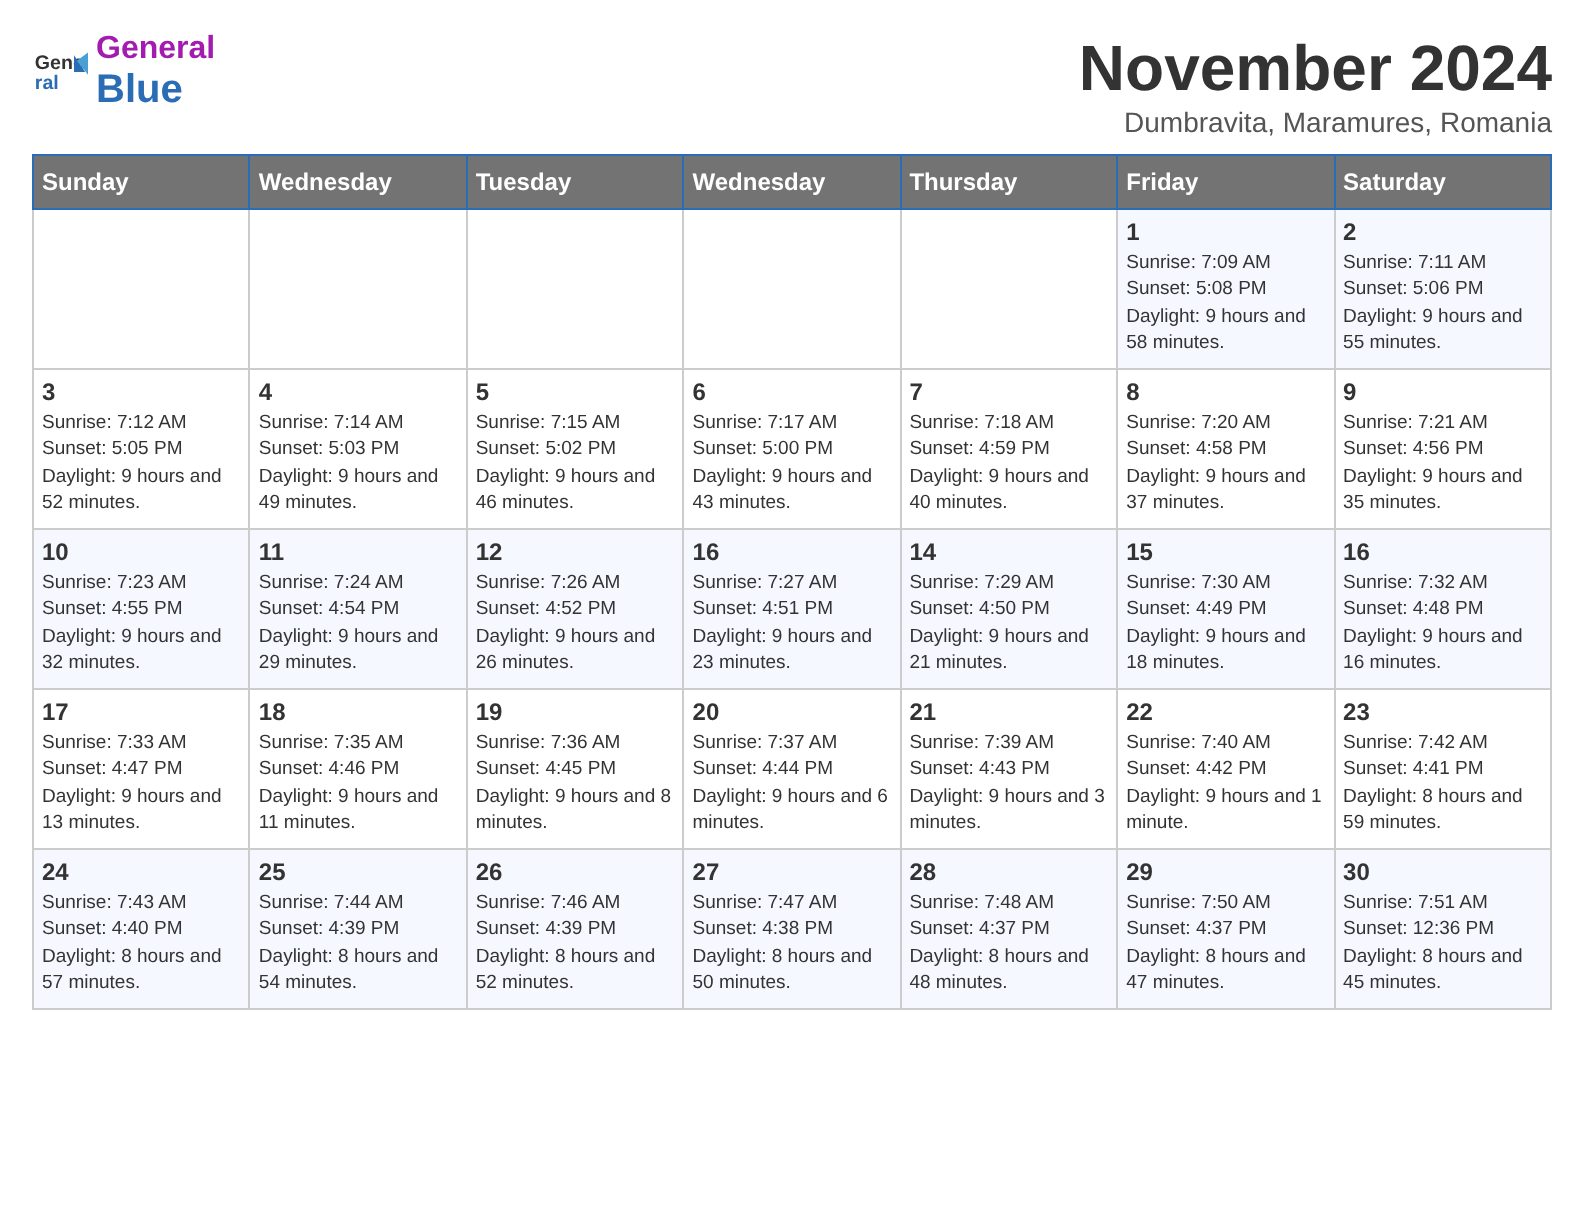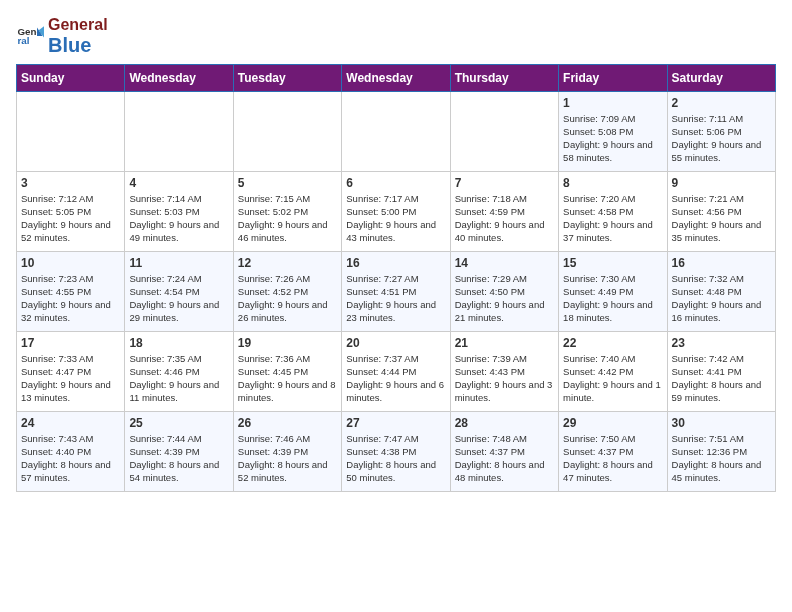--- a/index.html
+++ b/index.html
@@ -36,21 +36,21 @@
     .location-subtitle {
       font-size: 14px;
       color: #555;
     }
     table {
       width: 100%;
       border-collapse: collapse;
       table-layout: fixed;
     }
     thead th {
-      background-color: #701a75;
+      background-color: #737373;
       color: #fff;
       font-size: 12px;
       font-weight: bold;
       padding: 6px 4px;
       text-align: left;
       border: 1px solid #2a6db5;
     }
     tbody td {
       border: 1px solid #ccc;
       vertical-align: top;
@@ -83,23 +83,27 @@
 
 <div class="header-area">
   <div class="logo">
     <svg class="logo-icon" viewBox="0 0 40 40" xmlns="http://www.w3.org/2000/svg">
       <text x="2" y="18" font-size="14" font-weight="bold" fill="#333">Gene</text>
       <text x="2" y="32" font-size="14" font-weight="bold" fill="#2a6db5">ral</text>
       <polygon points="30,8 38,20 30,20" fill="#2a6db5"></polygon>
       <polygon points="32,12 40,6 40,22" fill="#4a9fd5"></polygon>
     </svg>
     <div>
-      <div style="font-size:16px;font-weight:bold;color:#7f1d1d;line-height:1.1;">General</div>
+      <div style="font-size:16px;font-weight:bold;color:#a21caf;line-height:1.1;">General</div>
       <div style="font-size:20px;font-weight:bold;color:#2a6db5;line-height:1.1;">Blue</div>
     </div>
+  </div>
+  <div class="title-area">
+    <div class="month-title">November 2024</div>
+    <div class="location-subtitle">Dumbravita, Maramures, Romania</div>
   </div>
 </div>
 
 <table>
   <thead>
     <tr>
       <th>Sunday</th>
       <th>Wednesday</th>
       <th>Tuesday</th>
       <th>Wednesday</th>

